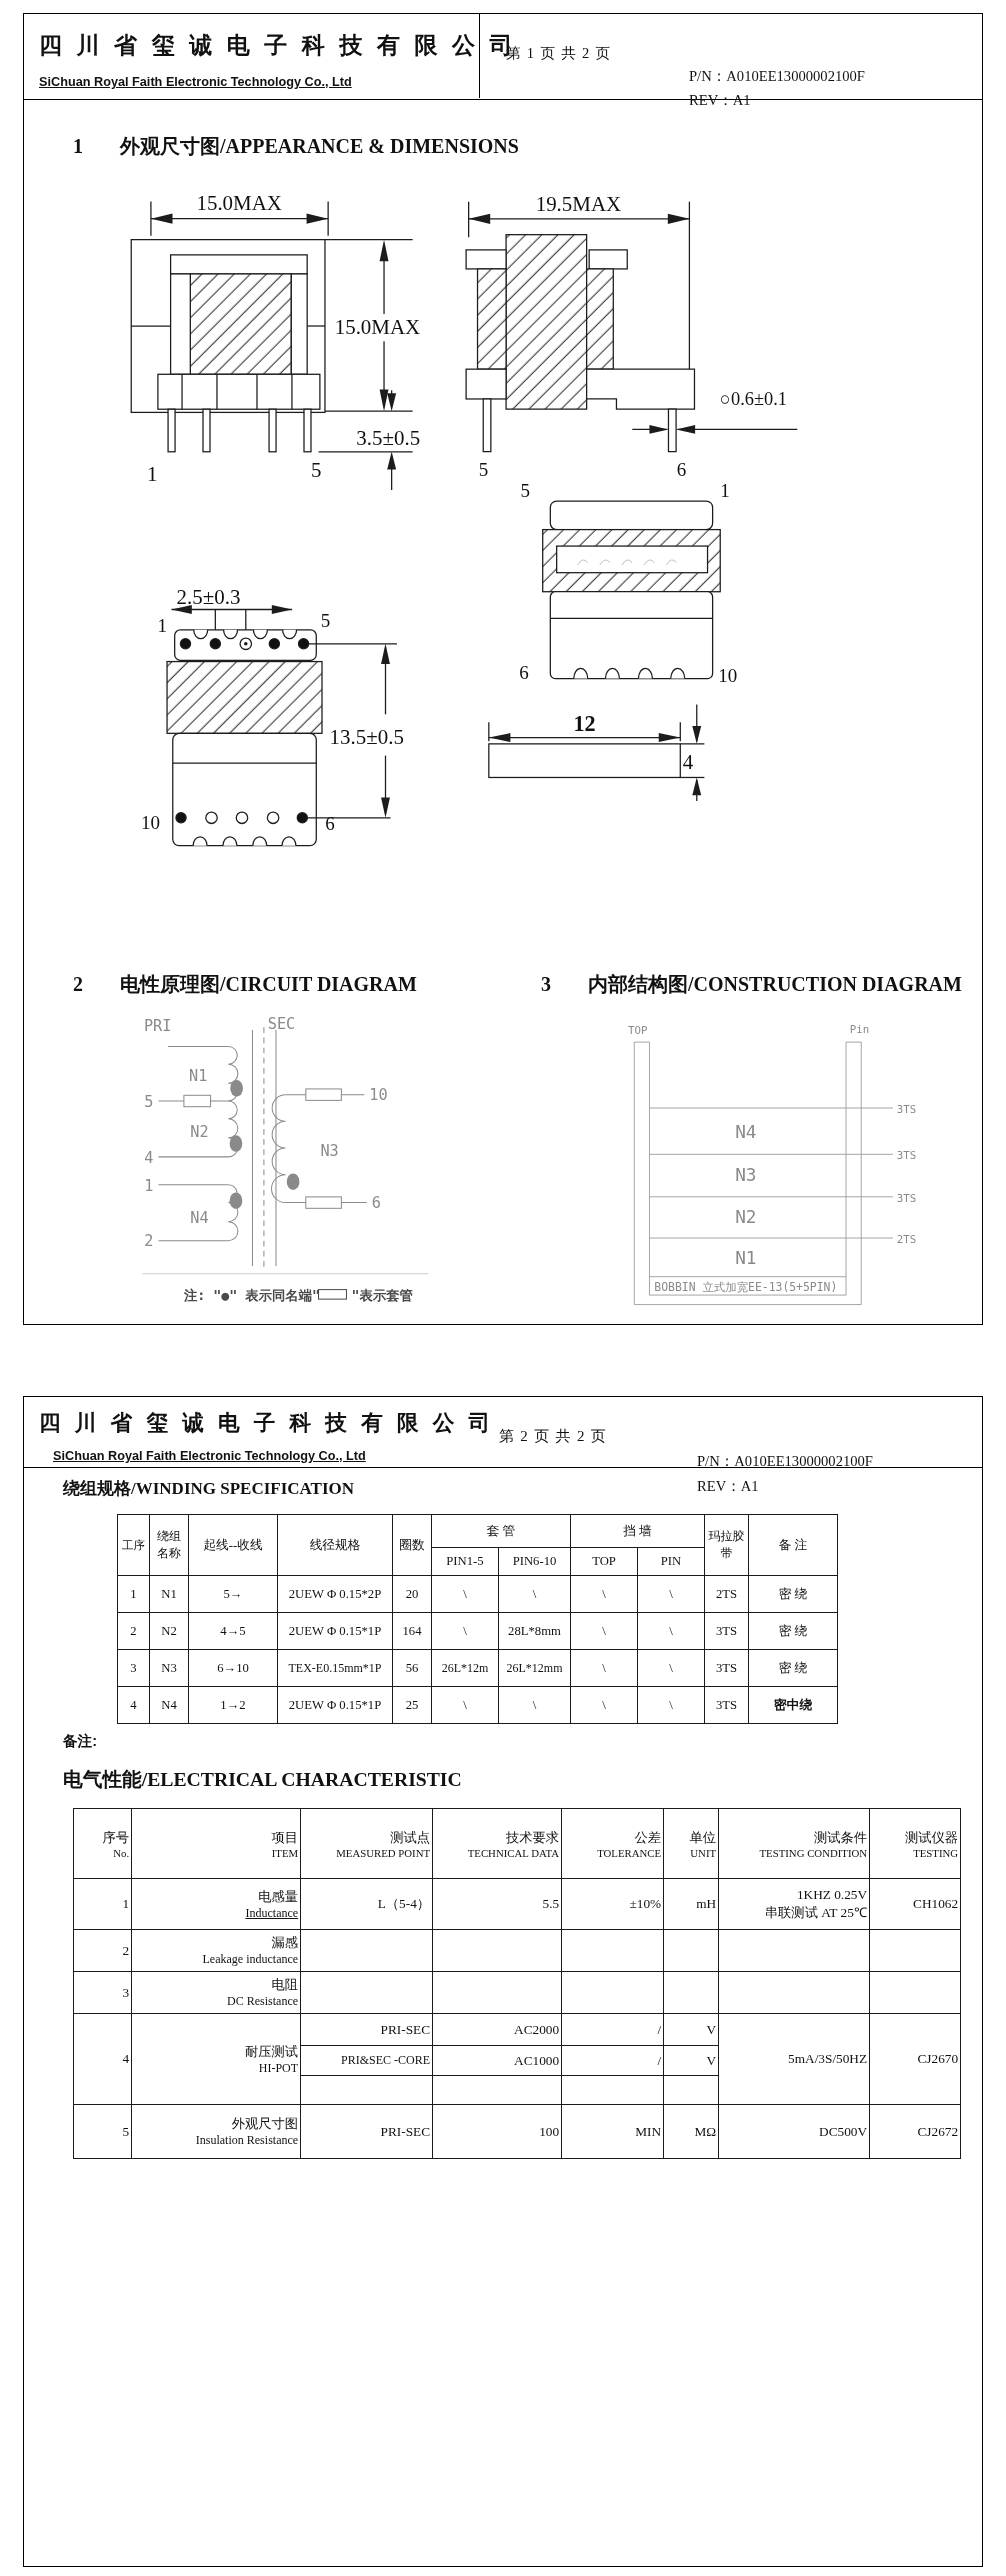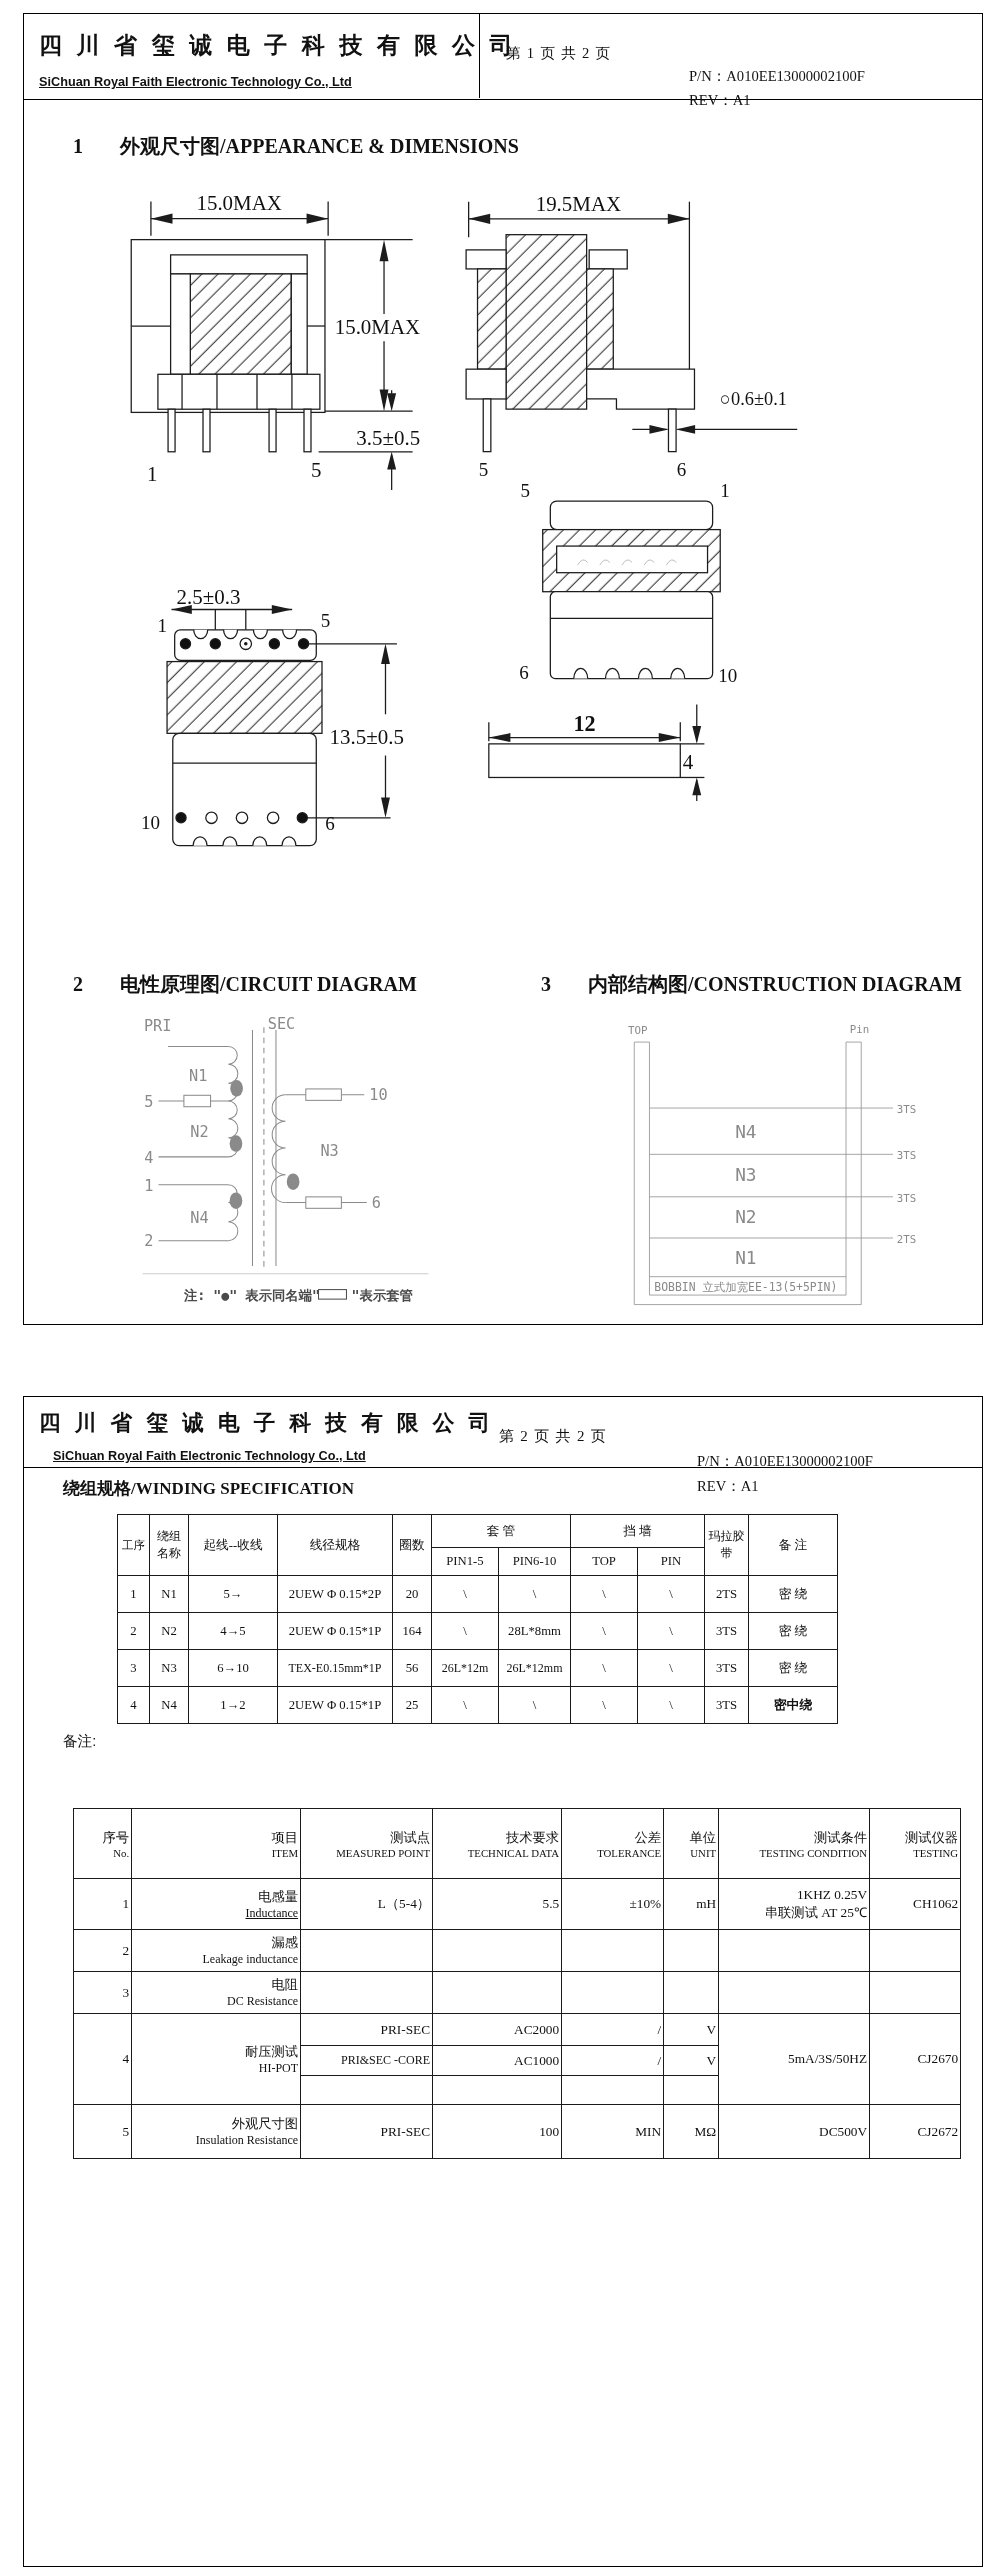--- a/index.html
+++ b/index.html
@@ -18,21 +18,21 @@
   .sect{font-weight:bold;font-size:20px;white-space:nowrap;}
   .sect .cn{font-family:"Liberation Sans", sans-serif;}
   .bigtitle{font-weight:bold;font-size:18px;white-space:nowrap;}
   .bigtitle .cn{font-family:"Liberation Sans", sans-serif;}
   table{border-collapse:collapse;table-layout:fixed;}
   .wtab td,.wtab th{border:1.3px solid #1a1a1a;text-align:center;vertical-align:middle;
     font-weight:normal;font-size:12.7px;padding:0 1.3px;overflow:hidden;}
   .etab td,.etab th{border:1.3px solid #1a1a1a;text-align:right;vertical-align:middle;
     font-weight:normal;font-size:13.3px;padding:0 1.9px;overflow:hidden;}
   .en-sub{font-size:10.8px;}
-  .remark{font-family:"Liberation Sans", sans-serif;font-weight:normal;font-size:14.6px;}
+  .remark{font-family:"Liberation Sans", sans-serif;font-weight:bold;font-size:14.6px;}
   svg text{font-family:"Liberation Serif", serif;}
   .gray-diagram text{font-family:"DejaVu Sans Mono", monospace;}
 </style>
 </head>
 <body>
 
 <svg width="0" height="0" style="position:absolute" aria-hidden="true">
   <defs>
     <pattern id="hat" patternUnits="userSpaceOnUse" width="18" height="18" patternTransform="rotate(45)">
       <rect width="18" height="18" fill="#ffffff"></rect>
@@ -436,20 +436,23 @@
           <td>\</td>
       <td>\</td>
           <td>3TS</td>
       <td style="font-weight:bold;">密中绕</td>
     </tr>
   </tbody>
     </table>
 
   <div class="abs remark" style="left:39px;top:335px;">备注:</div>
 
+  <div class="abs bigtitle" style="left:39px;top:369px;font-size:19.7px;">
+    <span class="cn">电气性能</span><span>/ELECTRICAL CHARACTERISTIC</span>
+  </div>
 
   <table class="etab abs" style="left:49px;top:411px;width:888px;">
     <colgroup>
       <col style="width:58px">
         <col style="width:169px">
         <col style="width:132px">
         <col style="width:129px">
       <col style="width:102px">
         <col style="width:55px">
         <col style="width:151px">

